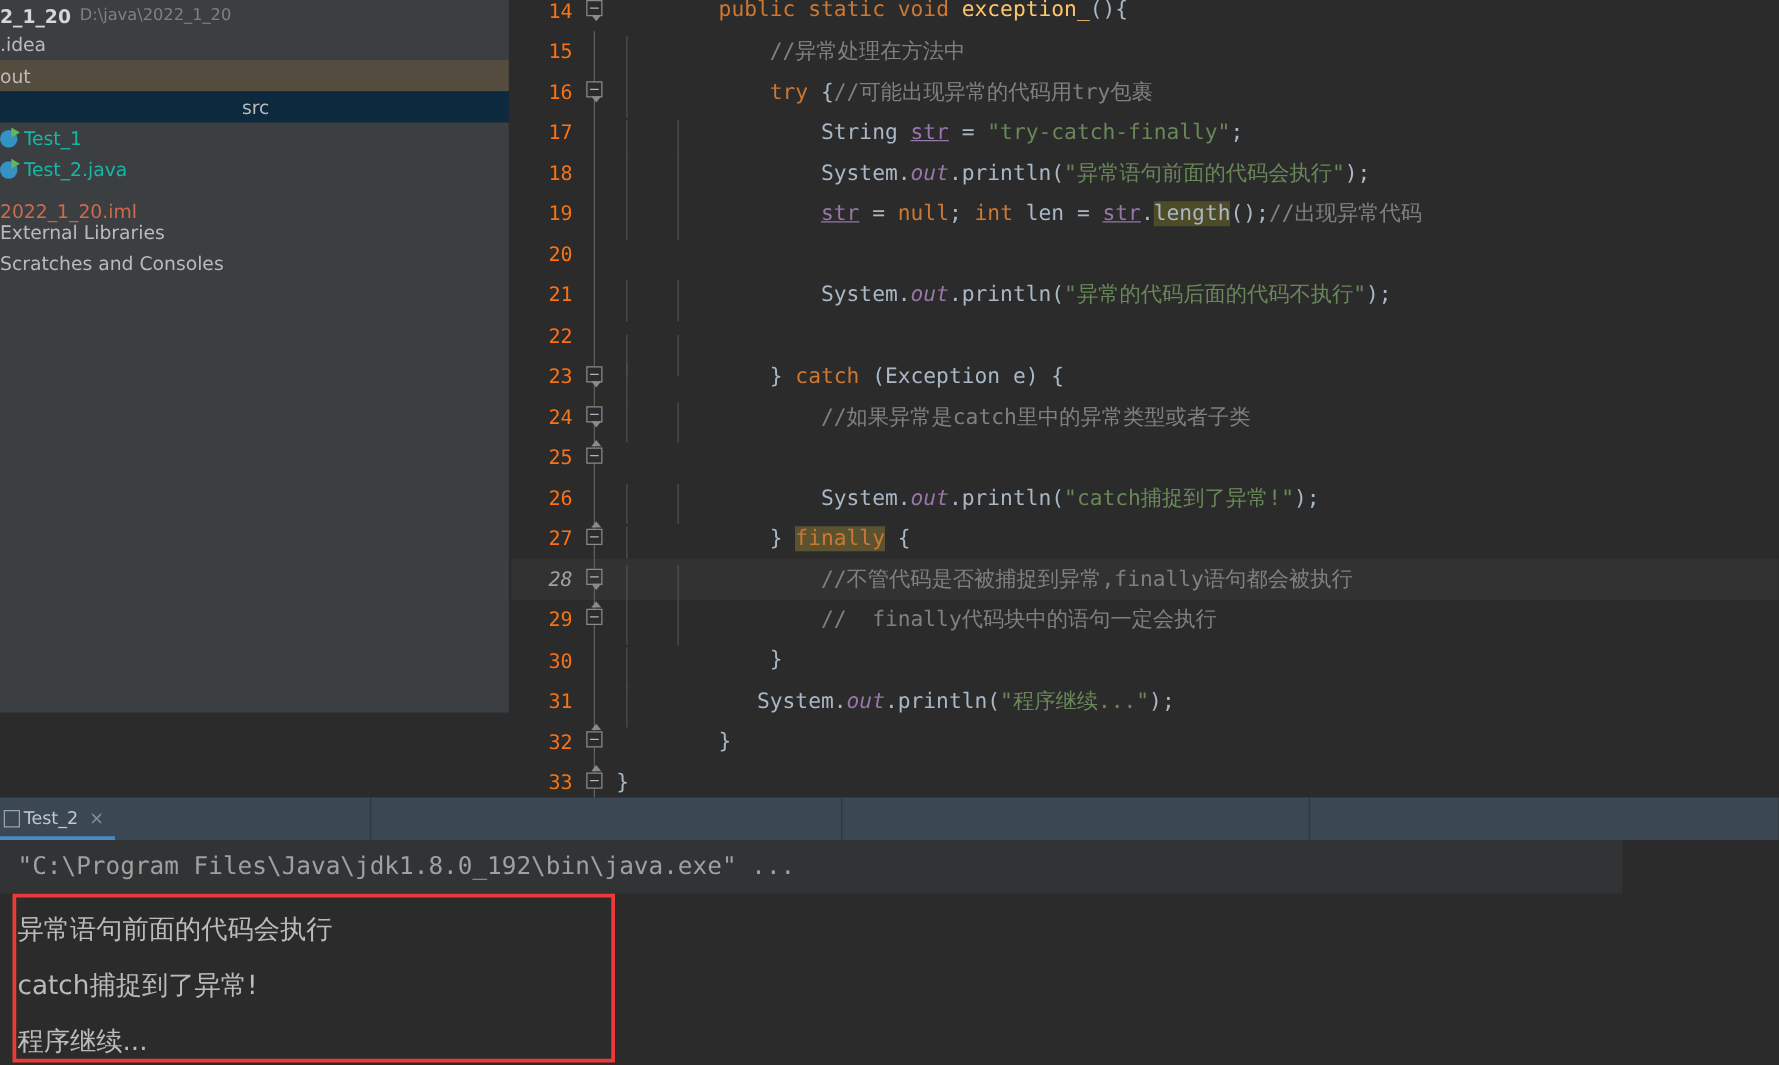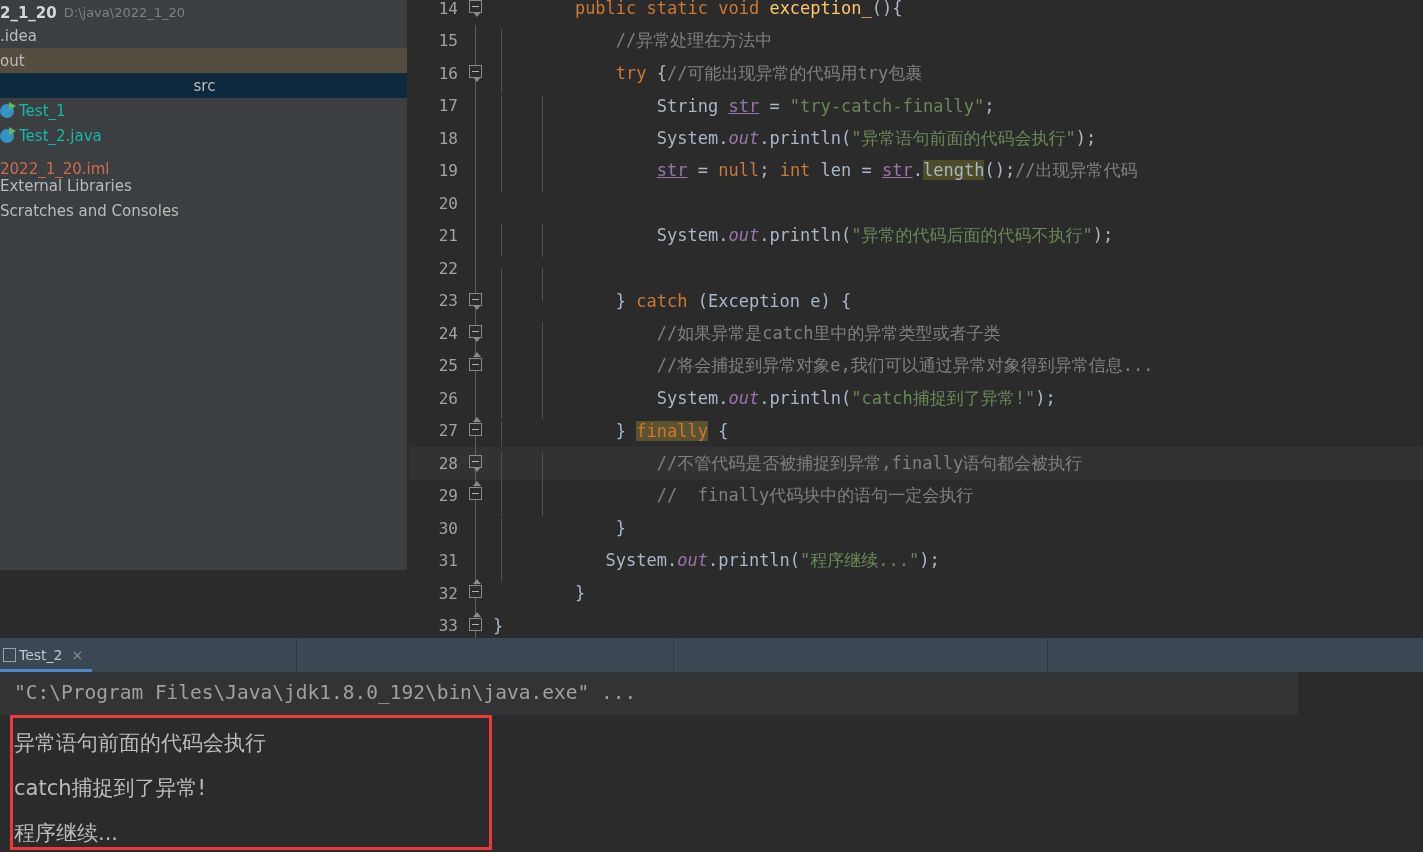--- a/index.html
+++ b/index.html
@@ -39,24 +39,24 @@
     position:absolute;left:409px;top:0;width:1014px;height:638px;
     background:#2b2b2b;overflow:hidden;
     font-family:"DejaVu Sans Mono","Liberation Mono",monospace;
   }
   .eline{
     position:absolute;left:0;width:1014px;height:32.5px;
     display:flex;align-items:center;white-space:pre;
   }
   .eline.caret{background:#323232;}
   .gutter-num{
-    width:49px;text-align:right;color:#a3a3a3;font-size:16px;
+    width:49px;text-align:right;color:#f97316;font-size:16px;
     flex:0 0 auto;font-family:"DejaVu Sans Mono","Liberation Mono",monospace;
   }
-  .eline.caret .gutter-num{color:#a4a3a3;}
+  .eline.caret .gutter-num{color:#a4a3a3;font-style:italic;}
   .fold-col{width:35px;position:relative;flex:0 0 auto;height:32.5px;}
   .fold-line{
     position:absolute;left:17px;top:0;width:1px;height:32.5px;background:#5e6060;
   }
   .fold-box{
     position:absolute;left:11px;top:8px;width:13px;height:13px;
     border:1px solid #8a8a8a;background:#2b2b2b;box-sizing:border-box;
   }
   .eline.caret .fold-box{background:#323232;}
   .fold-box::after{
@@ -178,21 +178,21 @@
     <div class="eline" style="top: 24.5px;"><div class="gutter-num">15</div><div class="fold-col"><div class="fold-line"></div></div><div class="code"><div class="ig" style="left: 8px;"></div><span class="var">            </span><span class="c">//异常处理在方法中</span></div></div>
     <div class="eline" style="top: 57px;"><div class="gutter-num">16</div><div class="fold-col"><div class="fold-line"></div><div class="fold-box down"></div></div><div class="code"><div class="ig" style="left: 8px;"></div><span class="var">            </span><span class="k">try</span><span class="var"> {</span><span class="c">//可能出现异常的代码用try包裹</span></div></div>
     <div class="eline" style="top: 89.5px;"><div class="gutter-num">17</div><div class="fold-col"><div class="fold-line"></div></div><div class="code"><div class="ig" style="left: 8px;"></div><div class="ig" style="left: 49px;"></div><span class="var">                </span><span class="var">String </span><span class="loc">str</span><span class="var"> = </span><span class="s">"try-catch-finally"</span><span class="var">;</span></div></div>
     <div class="eline" style="top: 122px;"><div class="gutter-num">18</div><div class="fold-col"><div class="fold-line"></div></div><div class="code"><div class="ig" style="left: 8px;"></div><div class="ig" style="left: 49px;"></div><span class="var">                </span><span class="var">System.</span><span class="fld">out</span><span class="var">.println(</span><span class="s">"异常语句前面的代码会执行"</span><span class="var">);</span></div></div>
     <div class="eline" style="top: 154.5px;"><div class="gutter-num">19</div><div class="fold-col"><div class="fold-line"></div></div><div class="code"><div class="ig" style="left: 8px;"></div><div class="ig" style="left: 49px;"></div><span class="var">                </span><span class="loc">str</span><span class="var"> = </span><span class="k">null</span><span class="var">; </span><span class="k">int</span><span class="var"> len = </span><span class="loc">str</span><span class="var">.</span><span class="hl">length</span><span class="var">();</span><span class="c">//出现异常代码</span></div></div>
     <div class="eline" style="top: 187px;"><div class="gutter-num">20</div><div class="fold-col"><div class="fold-line"></div></div></div>
     <div class="eline" style="top: 219.5px;"><div class="gutter-num">21</div><div class="fold-col"><div class="fold-line"></div></div><div class="code"><div class="ig" style="left: 8px;"></div><div class="ig" style="left: 49px;"></div><span class="var">                </span><span class="var">System.</span><span class="fld">out</span><span class="var">.println(</span><span class="s">"异常的代码后面的代码不执行"</span><span class="var">);</span></div></div>
     <div class="eline" style="top: 252px;"><div class="gutter-num">22</div><div class="fold-col"><div class="fold-line"></div></div><div class="code"><div class="ig" style="left: 8px;"></div><div class="ig" style="left: 49px;"></div></div></div>
     <div class="eline" style="top: 284.5px;"><div class="gutter-num">23</div><div class="fold-col"><div class="fold-line"></div><div class="fold-box down"></div></div><div class="code"><div class="ig" style="left: 8px;"></div><span class="var">            } </span><span class="k">catch</span><span class="var"> (Exception e) {</span></div></div>
     <div class="eline" style="top: 317px;"><div class="gutter-num">24</div><div class="fold-col"><div class="fold-line"></div><div class="fold-box down"></div></div><div class="code"><div class="ig" style="left: 8px;"></div><div class="ig" style="left: 49px;"></div><span class="var">                </span><span class="c">//如果异常是catch里中的异常类型或者子类</span></div></div>
-    <div class="eline" style="top: 349.5px;"><div class="gutter-num">25</div><div class="fold-col"><div class="fold-line"></div><div class="fold-box up"></div></div><div class="code"><div class="ig" style="left: 8px;"></div><div class="ig" style="left: 49px;"></div><span class="var">                </span><span class="c">//将会捕捉到异常对象e,我们可以通过异常对象得到异常信息...</span></div></div>
+    <div class="eline" style="top: 349.5px;"><div class="gutter-num">25</div><div class="fold-col"><div class="fold-line"></div><div class="fold-box up"></div></div></div>
     <div class="eline" style="top: 382px;"><div class="gutter-num">26</div><div class="fold-col"><div class="fold-line"></div></div><div class="code"><div class="ig" style="left: 8px;"></div><div class="ig" style="left: 49px;"></div><span class="var">                </span><span class="var">System.</span><span class="fld">out</span><span class="var">.println(</span><span class="s">"catch捕捉到了异常!"</span><span class="var">);</span></div></div>
     <div class="eline" style="top: 414.5px;"><div class="gutter-num">27</div><div class="fold-col"><div class="fold-line"></div><div class="fold-box up"></div></div><div class="code"><div class="ig" style="left: 8px;"></div><span class="var">            } </span><span class="hl2 k">finally</span><span class="var"> {</span></div></div>
     <div class="eline caret" style="top: 447px;"><div class="gutter-num">28</div><div class="fold-col"><div class="fold-line"></div><div class="fold-box down"></div></div><div class="code"><div class="ig" style="left: 8px;"></div><div class="ig" style="left: 49px;"></div><span class="var">                </span><span class="c">//不管代码是否被捕捉到异常,finally语句都会被执行</span></div></div>
     <div class="eline" style="top: 479px;"><div class="gutter-num">29</div><div class="fold-col"><div class="fold-line"></div><div class="fold-box up"></div></div><div class="code"><div class="ig" style="left: 8px;"></div><div class="ig" style="left: 49px;"></div><span class="var">                </span><span class="c">//  finally代码块中的语句一定会执行</span></div></div>
     <div class="eline" style="top: 512px;"><div class="gutter-num">30</div><div class="fold-col"><div class="fold-line"></div></div><div class="code"><div class="ig" style="left: 8px;"></div><span class="var">            }</span></div></div>
     <div class="eline" style="top: 544.5px;"><div class="gutter-num">31</div><div class="fold-col"><div class="fold-line"></div></div><div class="code"><div class="ig" style="left: 8px;"></div><span class="var">           System.</span><span class="fld">out</span><span class="var">.println(</span><span class="s">"程序继续..."</span><span class="var">);</span></div></div>
     <div class="eline" style="top: 577px;"><div class="gutter-num">32</div><div class="fold-col"><div class="fold-line"></div><div class="fold-box up"></div></div><div class="code"><span class="var">        }</span></div></div>
     <div class="eline" style="top: 609.5px;"><div class="gutter-num">33</div><div class="fold-col"><div class="fold-line"></div><div class="fold-box up"></div></div><div class="code"><span class="var">}</span></div></div>
   </div>
 

